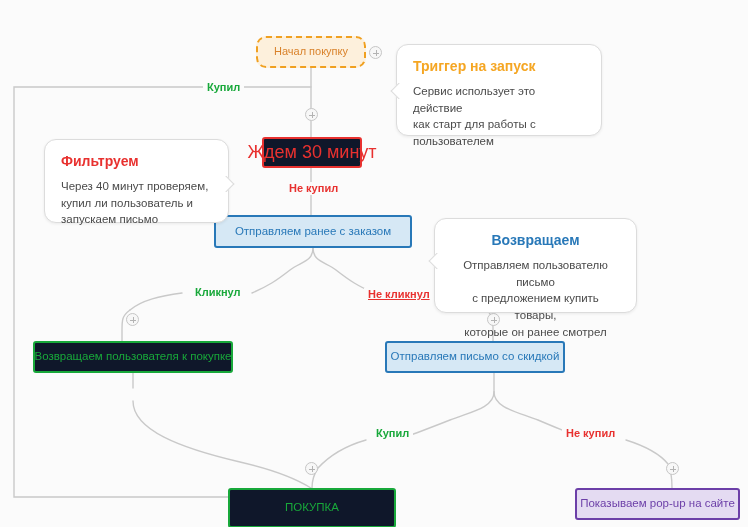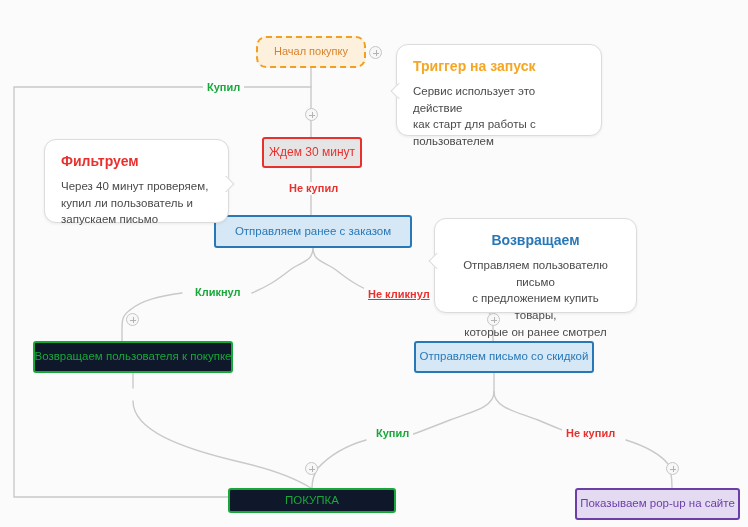--- a/index.html
+++ b/index.html
@@ -26,23 +26,23 @@
   .node.start{
     border:2px dashed #f0a020;
     background:#fdf0dc;
     color:#d9822b;
     border-radius:10px;
     font-size:11px;
     text-align:right;
   }
   .node.wait{
     border:2px solid #e8312f;
-    background:#e5e5e5;
+    background:#0f172a;
     color:#e8312f;
-    font-size:12px;
+    font-size:18px;
   }
   .node.blue{
     border:2px solid #2878b8;
     background:#d6e8f5;
     color:#2878b8;
     font-size:11.5px;
   }
   .node.green{
     border:2px solid #18a83a;
     background:#0f172a;
@@ -186,25 +186,25 @@
   </div>
 
   <div class="node blue" style="left:214px;top:215px;width:198px;height:33px;">
     <span>Отправляем ранее с заказом</span>
   </div>
 
   <div class="node green" style="left:33px;top:341px;width:200px;height:32px;">
     <span>Возвращаем пользователя к покупке</span>
   </div>
 
-  <div class="node blue" style="left:414px;top:341px;width:180px;height:32px;">
+  <div class="node blue" style="left:385px;top:341px;width:180px;height:32px;">
     <span>Отправляем письмо со скидкой</span>
   </div>
 
-  <div class="node green" style="left:228px;top:488px;width:168px;height:25px;">
+  <div class="node green" style="left:228px;top:488px;width:168px;height:40px;">
     <span>ПОКУПКА</span>
   </div>
 
   <div class="node purple" style="left:575px;top:488px;width:165px;height:32px;">
     <span>Показываем pop-up на сайте</span>
   </div>
 
   <div class="plus" style="left:369px;top:46px;"></div>
   <div class="plus" style="left:305px;top:108px;"></div>
   <div class="plus" style="left:126px;top:313px;"></div>

